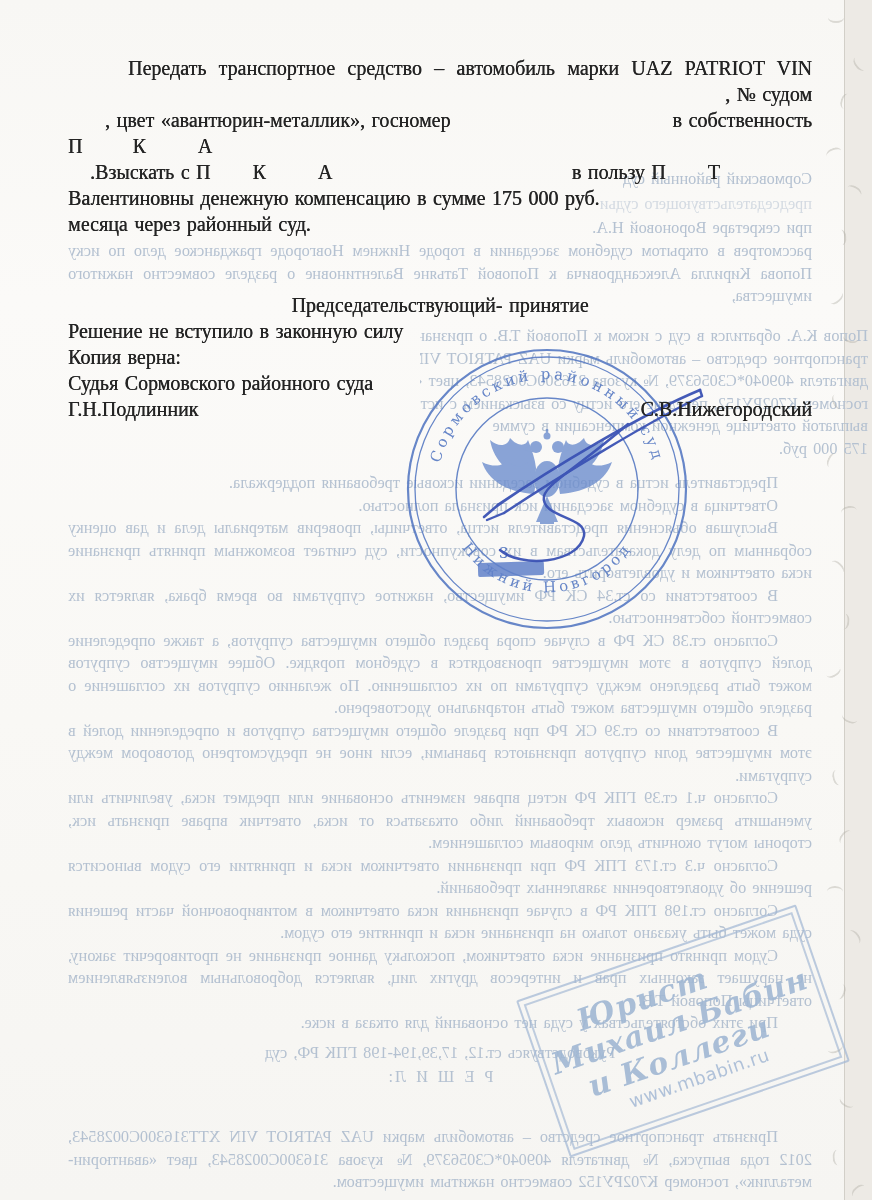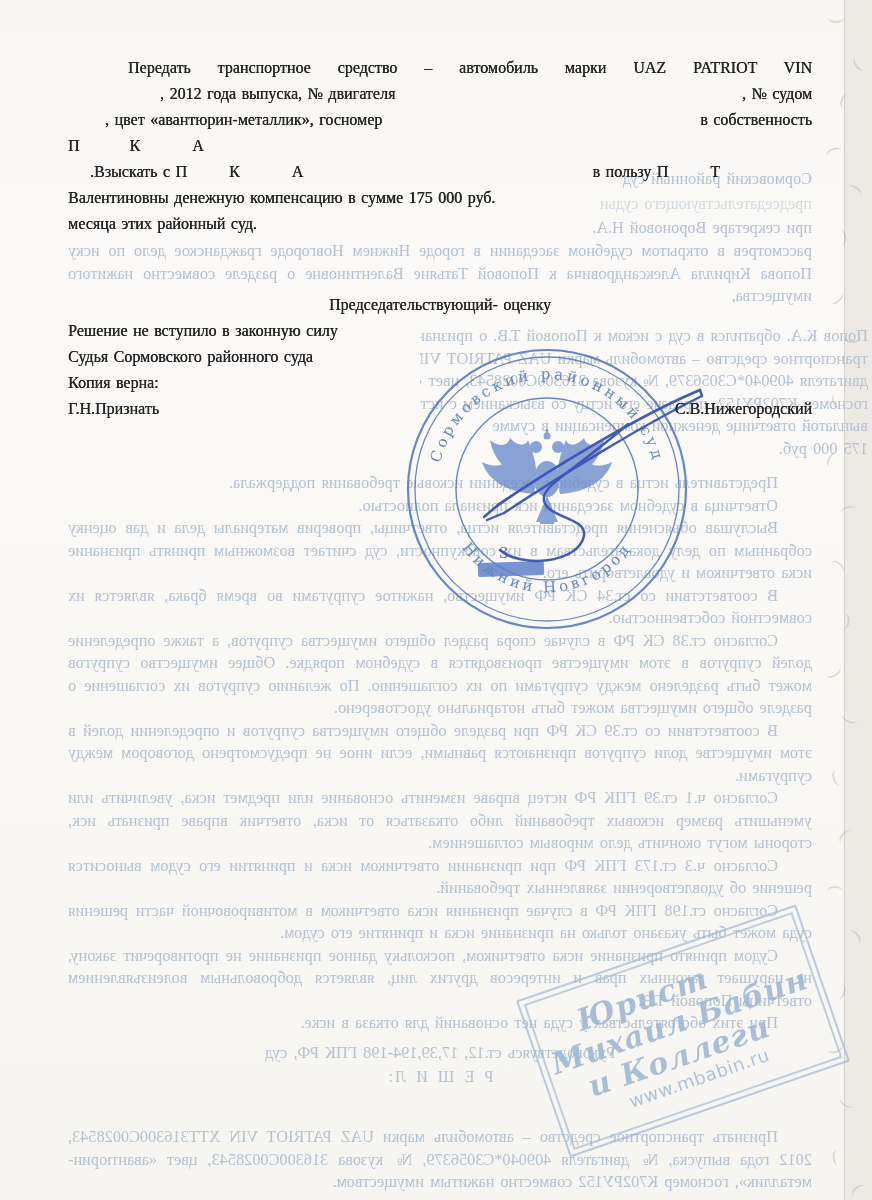--- a/index.html
+++ b/index.html
@@ -16,21 +16,21 @@
     font-size:16.3px;line-height:22.5px;word-spacing:2px;}
   .mir{transform:scaleX(-1);}
   .f-abs{position:absolute;}
   .f-nowrap{white-space:nowrap;overflow:hidden;}
   .f-just{text-align:justify;}
   .f-just p{margin:0;text-indent:34px;text-align:justify;}
   .f-center{text-align:center;}
   .xfaint{opacity:.55;}
   
   .dark{position:absolute;left:68px;width:744px;z-index:4;color:#242424;
-    font-size:16px;line-height:26px;text-shadow:.3px 0 0 currentColor;word-spacing:1.5px;}
+    font-size:20px;line-height:26px;text-shadow:.3px 0 0 currentColor;word-spacing:1.5px;}
   .top-block{top:55px;}
   .mid-block{top:292px;}
   .jline{text-align:justify;text-align-last:justify;}
   .ind60{text-indent:60px;}
   .frow{display:flex;align-items:baseline;}
   .sp{display:inline-block;flex:0 0 auto;}
   .grow{flex:1 1 auto;}
   .center{text-align:center;}
   
   .seal{position:absolute;left:404px;top:346px;z-index:2;opacity:.93;}
@@ -142,21 +142,20 @@
       <path d="M106,153 l-14,12" stroke-width="2.6"></path>
       <path d="M112,161 l-17,7" stroke-width="2.4"></path>
       <path d="M236,72 C188,114 156,130 152,144 C148,166 196,164 192,184 C186,212 128,216 108,198" stroke-width="2.5"></path>
     </g>
   </svg>
 
   <div class="dark top-block">
     <div class="jline ind60">Передать транспортное средство – автомобиль марки UAZ PATRIOT VIN</div>
     <div class="frow">
       <span class="sp" style="width:92px"></span>
-      <span>, 2012 года выпуска, № двигателя</span>
       <span class="grow"></span>
       <span>, № судом</span>
     </div>
     <div class="frow">
       <span class="sp" style="width:37px"></span>
       <span>, цвет «авантюрин-металлик», госномер</span>
       <span class="grow"></span>
       <span>в собственность</span>
     </div>
     <div class="frow">
@@ -173,30 +172,30 @@
       <span>К</span>
       <span class="sp" style="width:52px"></span>
       <span>А</span>
       <span class="grow"></span>
       <span>в пользу П</span>
       <span class="sp" style="width:42px"></span>
       <span>Т</span>
       <span class="sp" style="width:92px"></span>
     </div>
     <div>Валентиновны денежную компенсацию в сумме 175 000 руб.</div>
-    <div>месяца этих районный суд.</div>
+    <div>месяца через районный суд.</div>
   </div>
 
   <div class="dark mid-block">
-    <div class="center">Председательствующий- оценку</div>
+    <div class="center">Председательствующий- принятие</div>
     <div>Решение не вступило в законную силу</div>
+    <div>Копия верна:</div>
     <div>Судья Сормовского районного суда</div>
-    <div>Копия верна:</div>
-    <div class="frow">
-      <span>Г.Н.Признать</span>
+    <div class="frow">
+      <span>Г.Н.Подлинник</span>
       <span class="grow"></span>
       <span>С.В.Нижегородский</span>
     </div>
   </div>
 
   <div class="stamp">
     <div class="stamp-inner">
       <div class="stamp-l1">Юрист</div>
       <div class="stamp-l2">Михаил Бабин</div>
       <div class="stamp-l3">и Коллеги</div>

